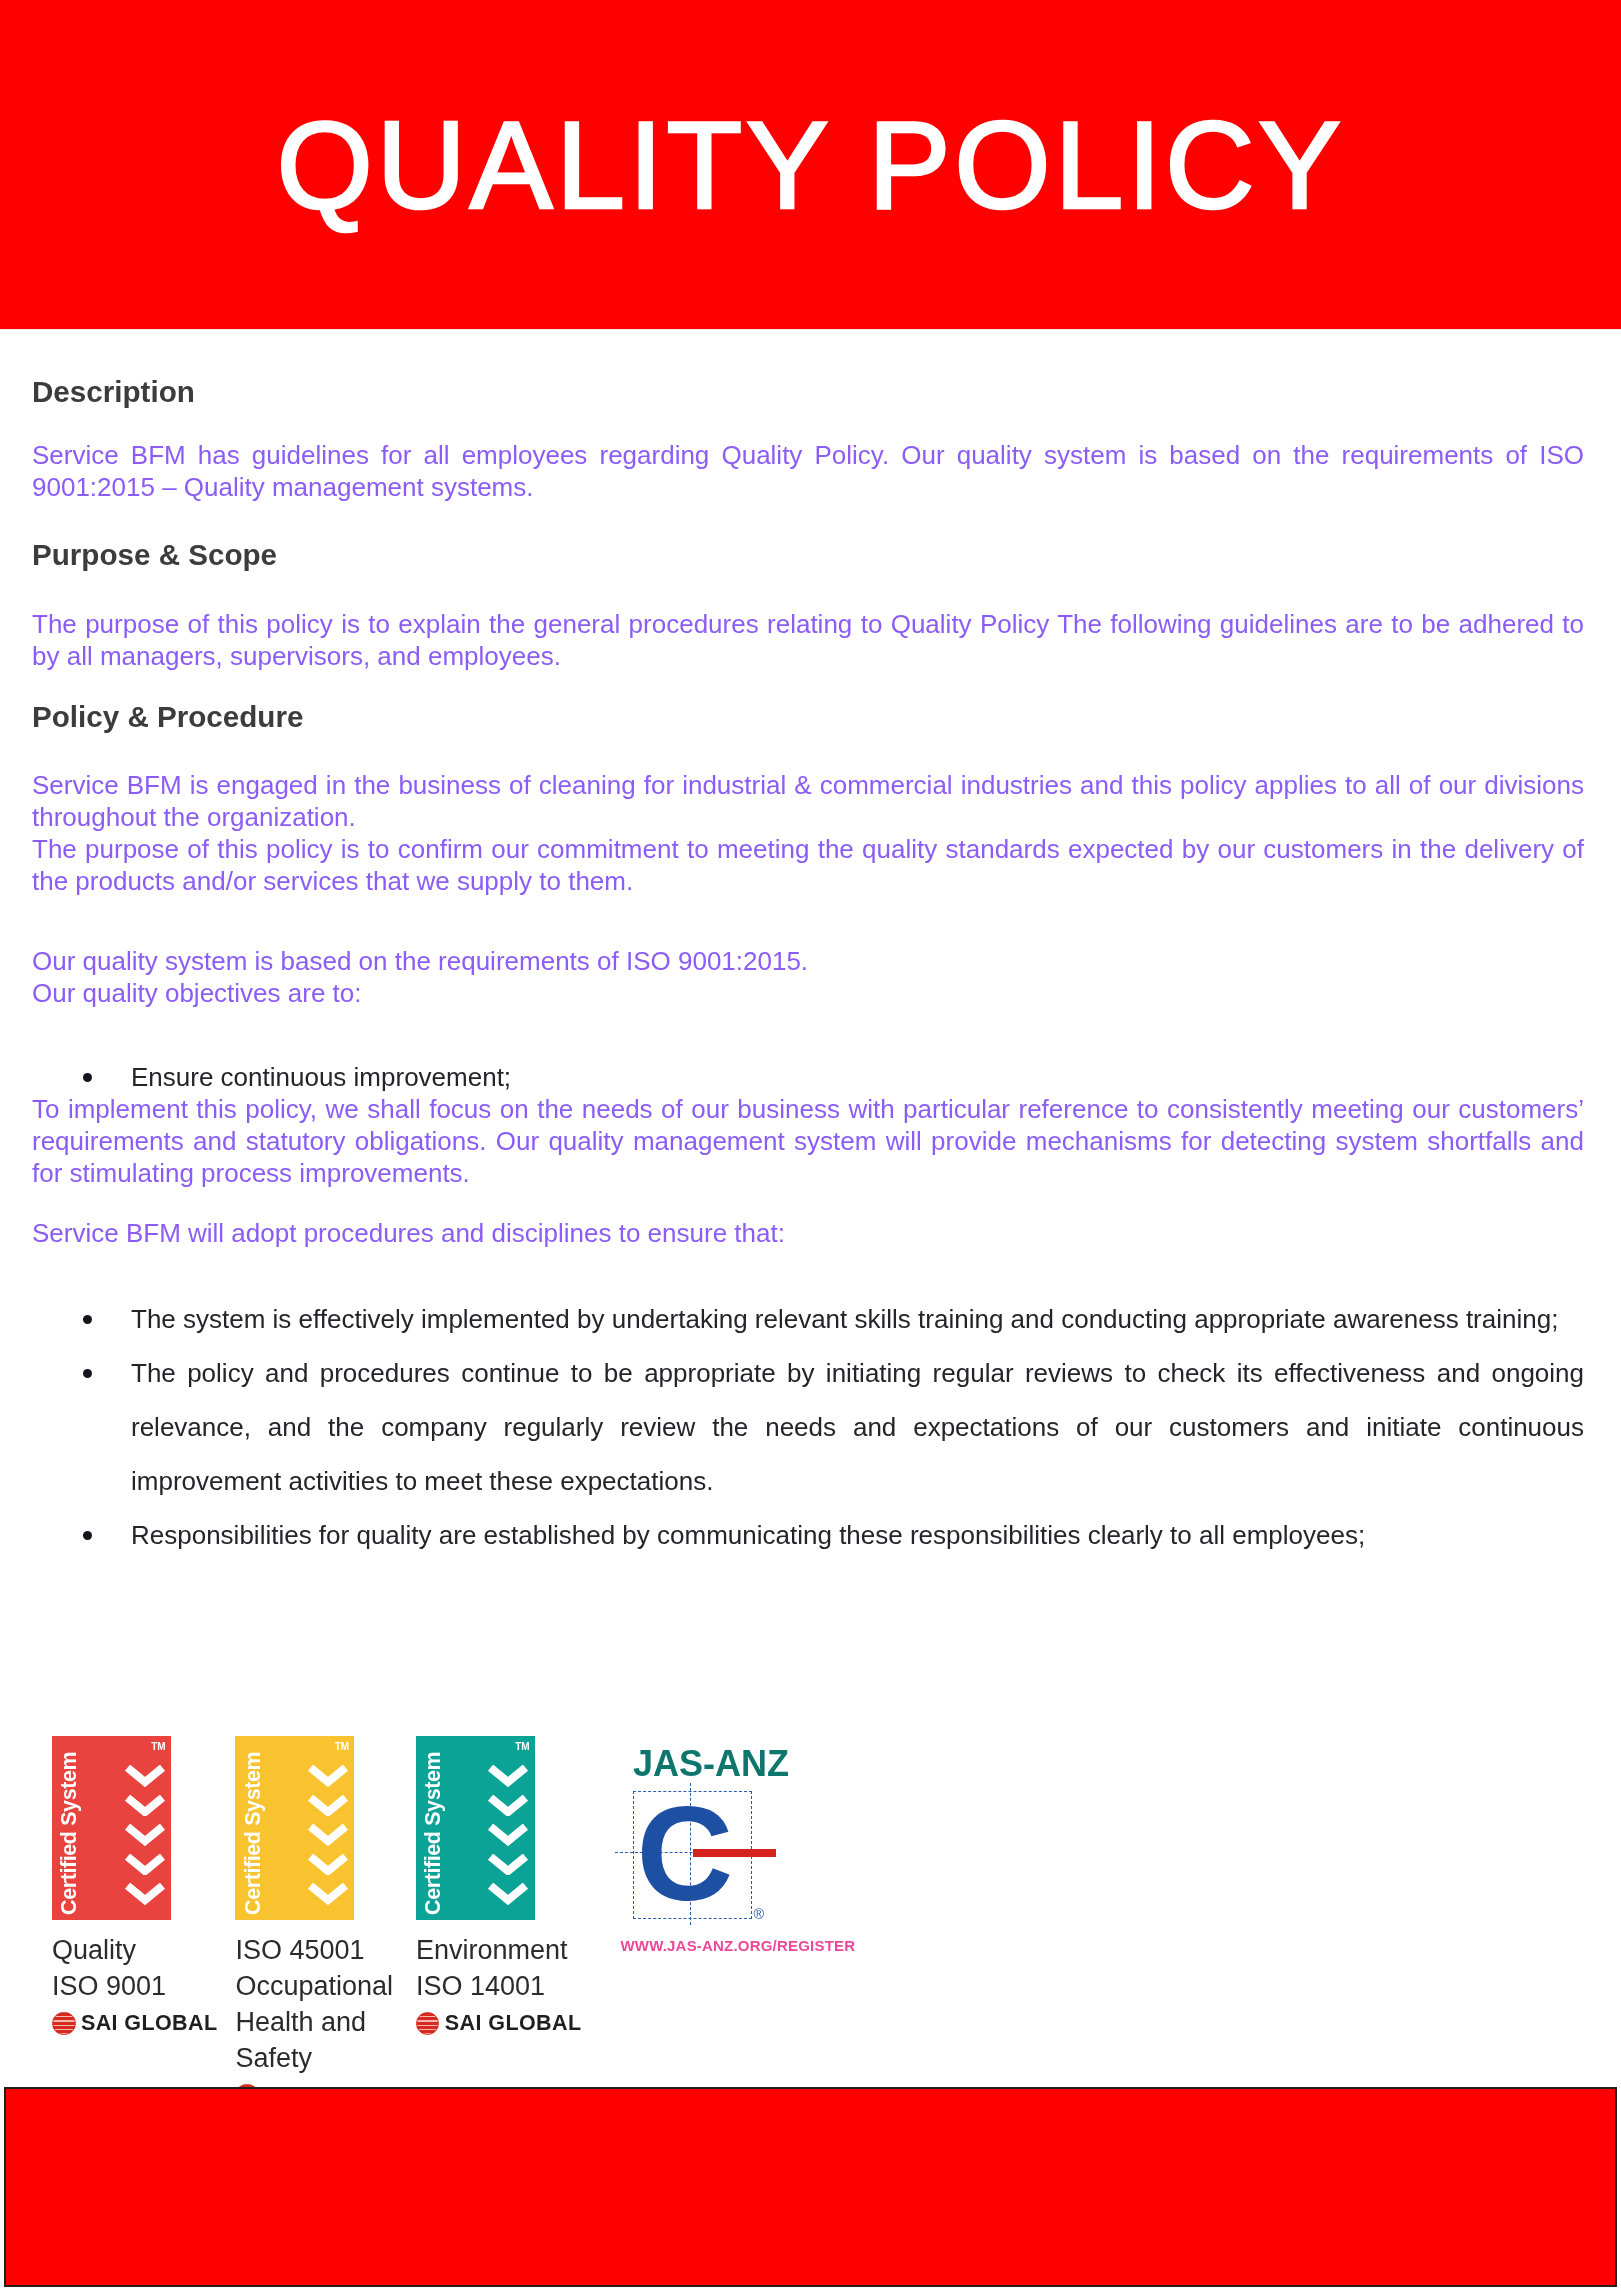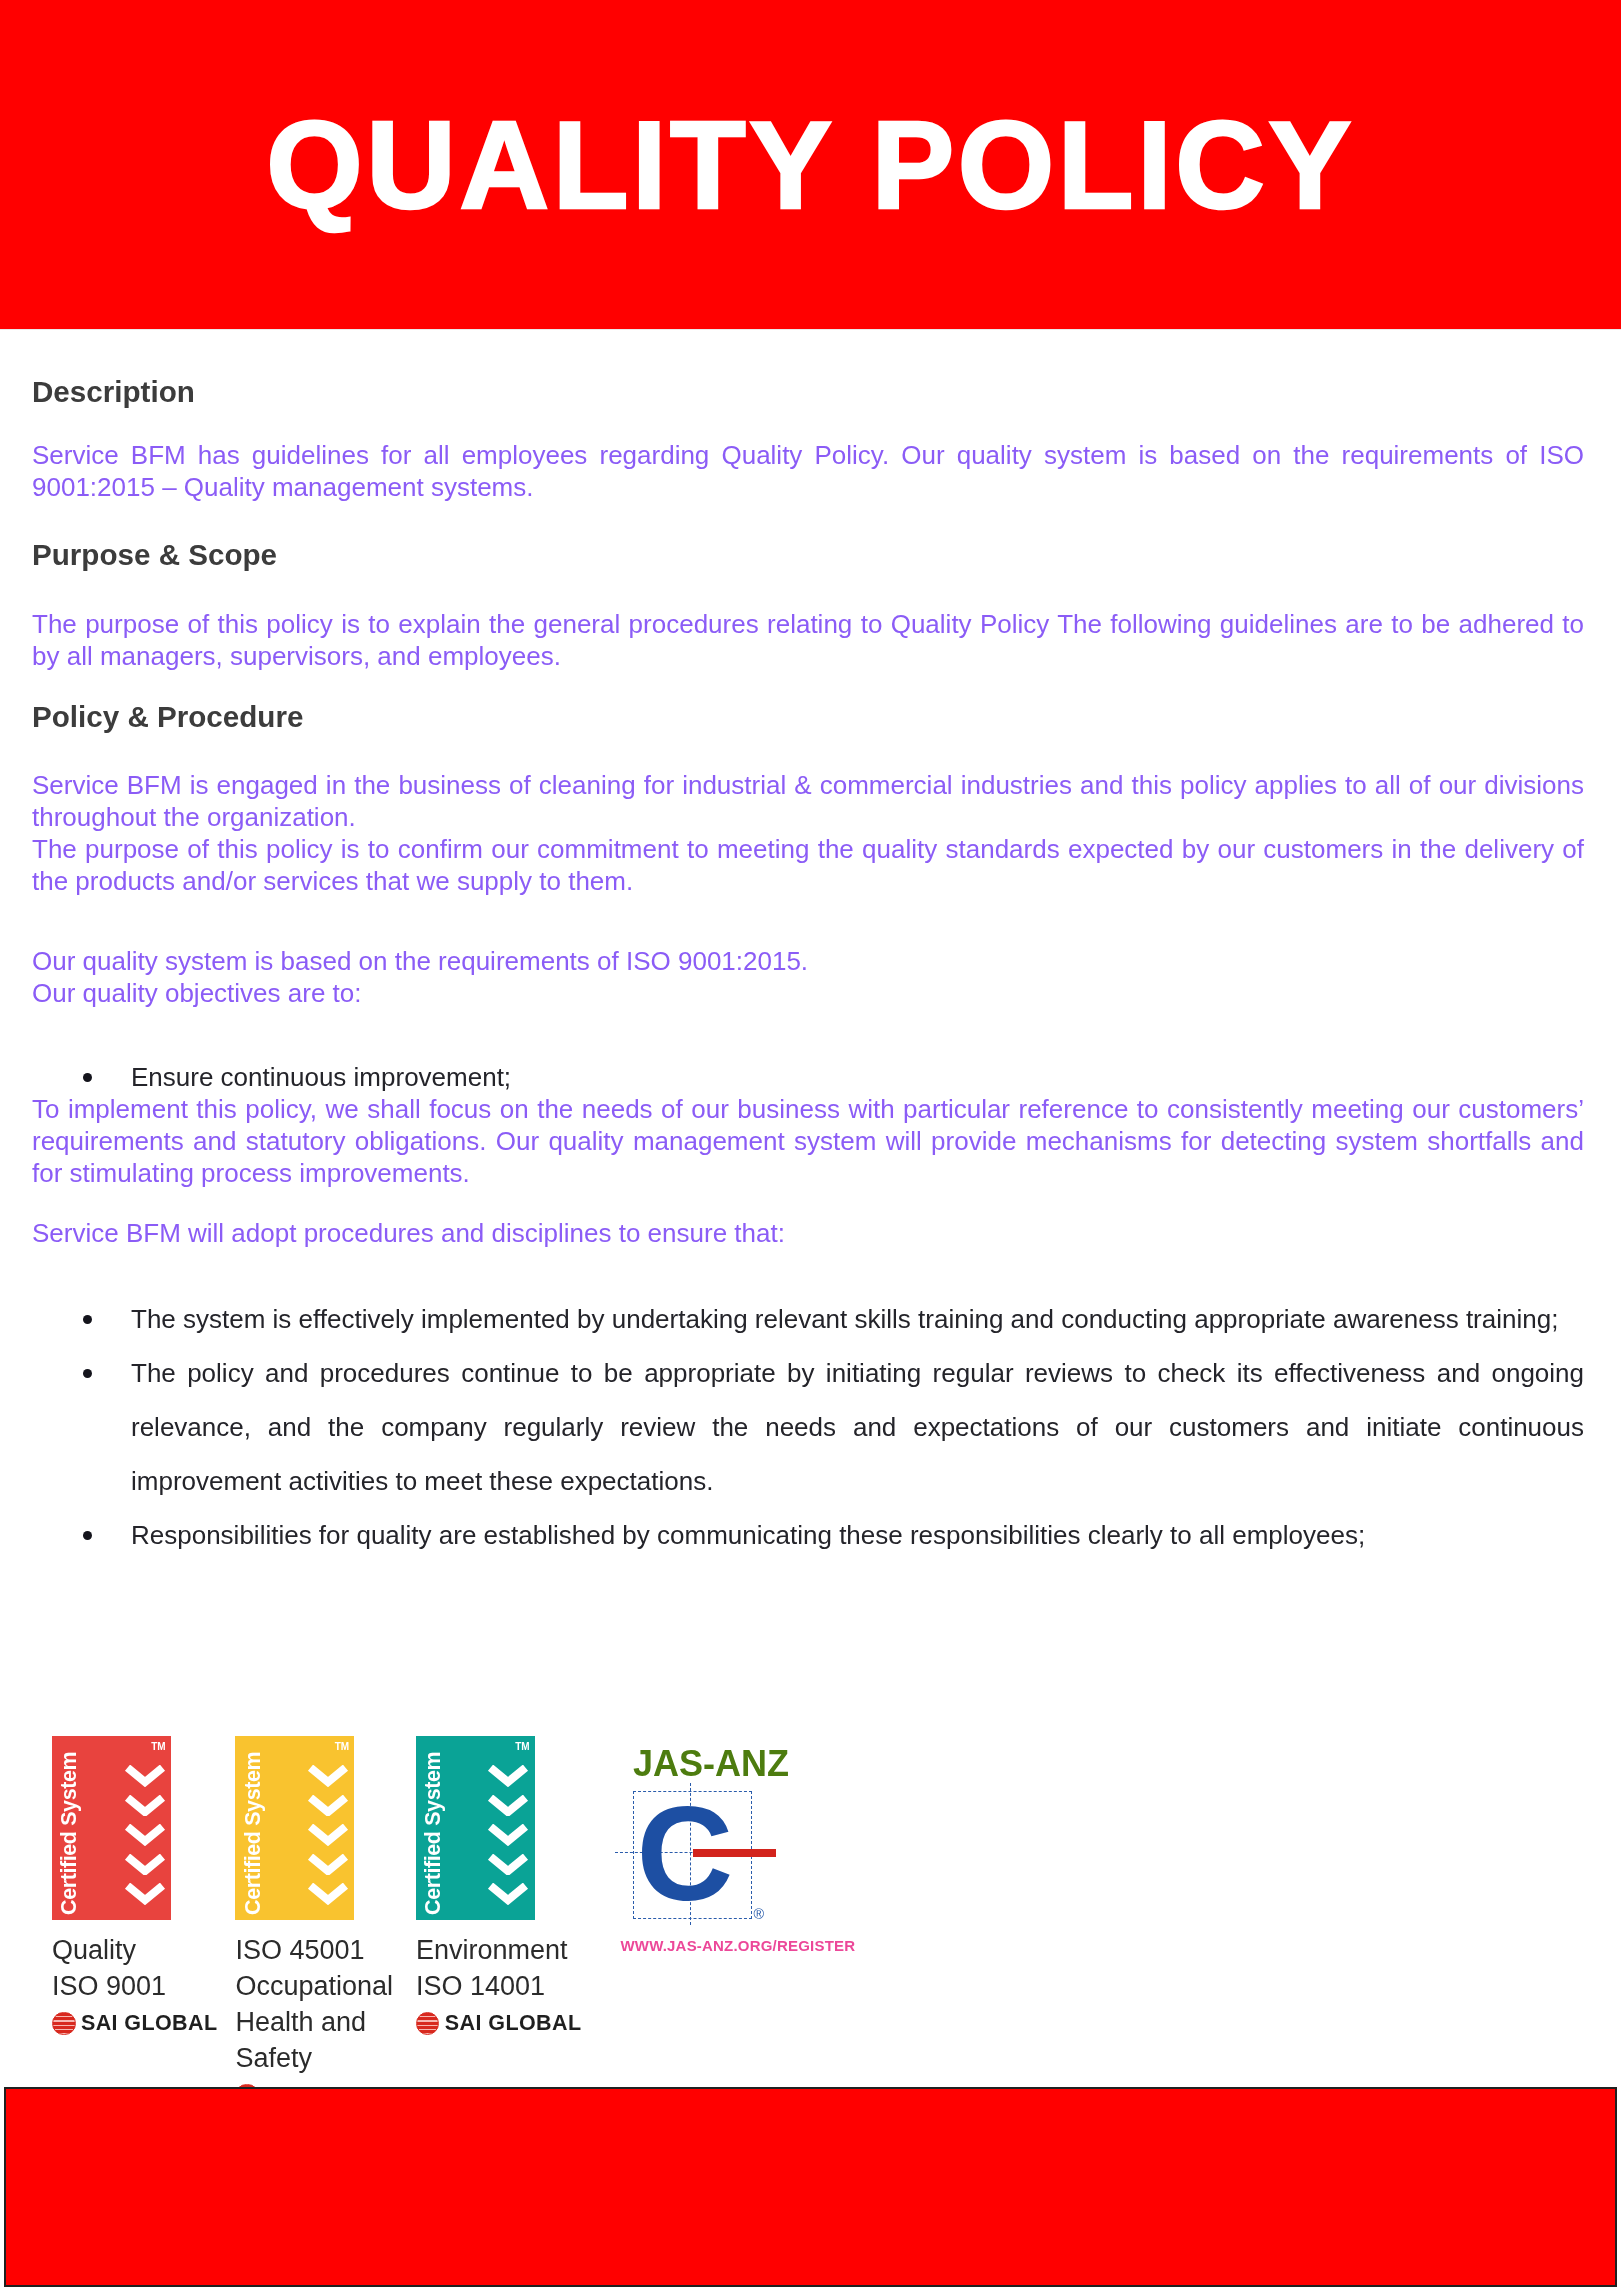--- a/index.html
+++ b/index.html
@@ -10,21 +10,21 @@
     font-family:"Liberation Sans", sans-serif;
     overflow:hidden;
   }
   
   .banner{
     height:329px;background:#ff0000;
     display:flex;align-items:center;justify-content:center;
     border-bottom:1.8px solid #e9e9e9;
   }
   .banner-title{
-    color:#ffffff;font-size:124px;font-weight:700;
+    color:#ffffff;font-size:124px;font-weight:400;
     letter-spacing:3.6px;-webkit-text-stroke:2.7px #ffffff;
     white-space:nowrap;
     text-align:right;
   }
   
   .content{padding:0 37px 0 32px;}
   .content h2{
     font-size:29.6px;line-height:29.6px;font-weight:bold;
     color:#3c3c3c;margin:0;
   }
@@ -80,21 +80,21 @@
   .registrar{display:flex;align-items:center;gap:5.4px;margin-top:7.2px;}
   .globe{
     width:21.5px;height:21.5px;border-radius:50%;flex:none;
     background:repeating-linear-gradient(180deg,#d8291f 0 2.9px,#f7b7b2 2.9px 4.3px);
     border:0.9px solid #d8291f;
   }
   .registrar .rname{font-size:21.5px;font-weight:bold;color:#1f1f1f;letter-spacing:0.4px;white-space:nowrap;}
   .gap1{margin-right:18px;} .gap2{margin-right:15px;} .gap3{margin-right:39px;}
   
   .jasanz{width:170px;}
-  .jas-title{padding-left:12.5px;margin-top:7.2px;font-size:36px;font-weight:900;color:#4d7c0f;white-space:nowrap;}
+  .jas-title{padding-left:12.5px;margin-top:7.2px;font-size:36px;font-weight:900;color:#0f766e;white-space:nowrap;}
   .jas-box{position:relative;width:166px;height:136px;margin-top:5.4px;}
   .dash-rect{position:absolute;left:12.5px;top:0;width:117px;height:126px;border:1.8px dashed #2a5cab;}
   .dash-v{position:absolute;left:70px;top:-7.2px;height:142px;border-left:1.8px dashed #2a5cab;}
   .dash-h{position:absolute;left:-5.4px;top:61px;width:152px;border-top:1.8px dashed #2a5cab;}
   .c-letter{
     position:absolute;left:16px;top:0;width:117px;height:126px;
     font-size:134px;font-weight:900;color:#1d4fa3;line-height:126px;
   }
   .red-bar{position:absolute;left:73px;top:58px;width:83px;height:8px;background:#d3231c;}
   .jas-reg{position:absolute;left:133px;top:115px;font-size:14.3px;color:#2a5cab;}

